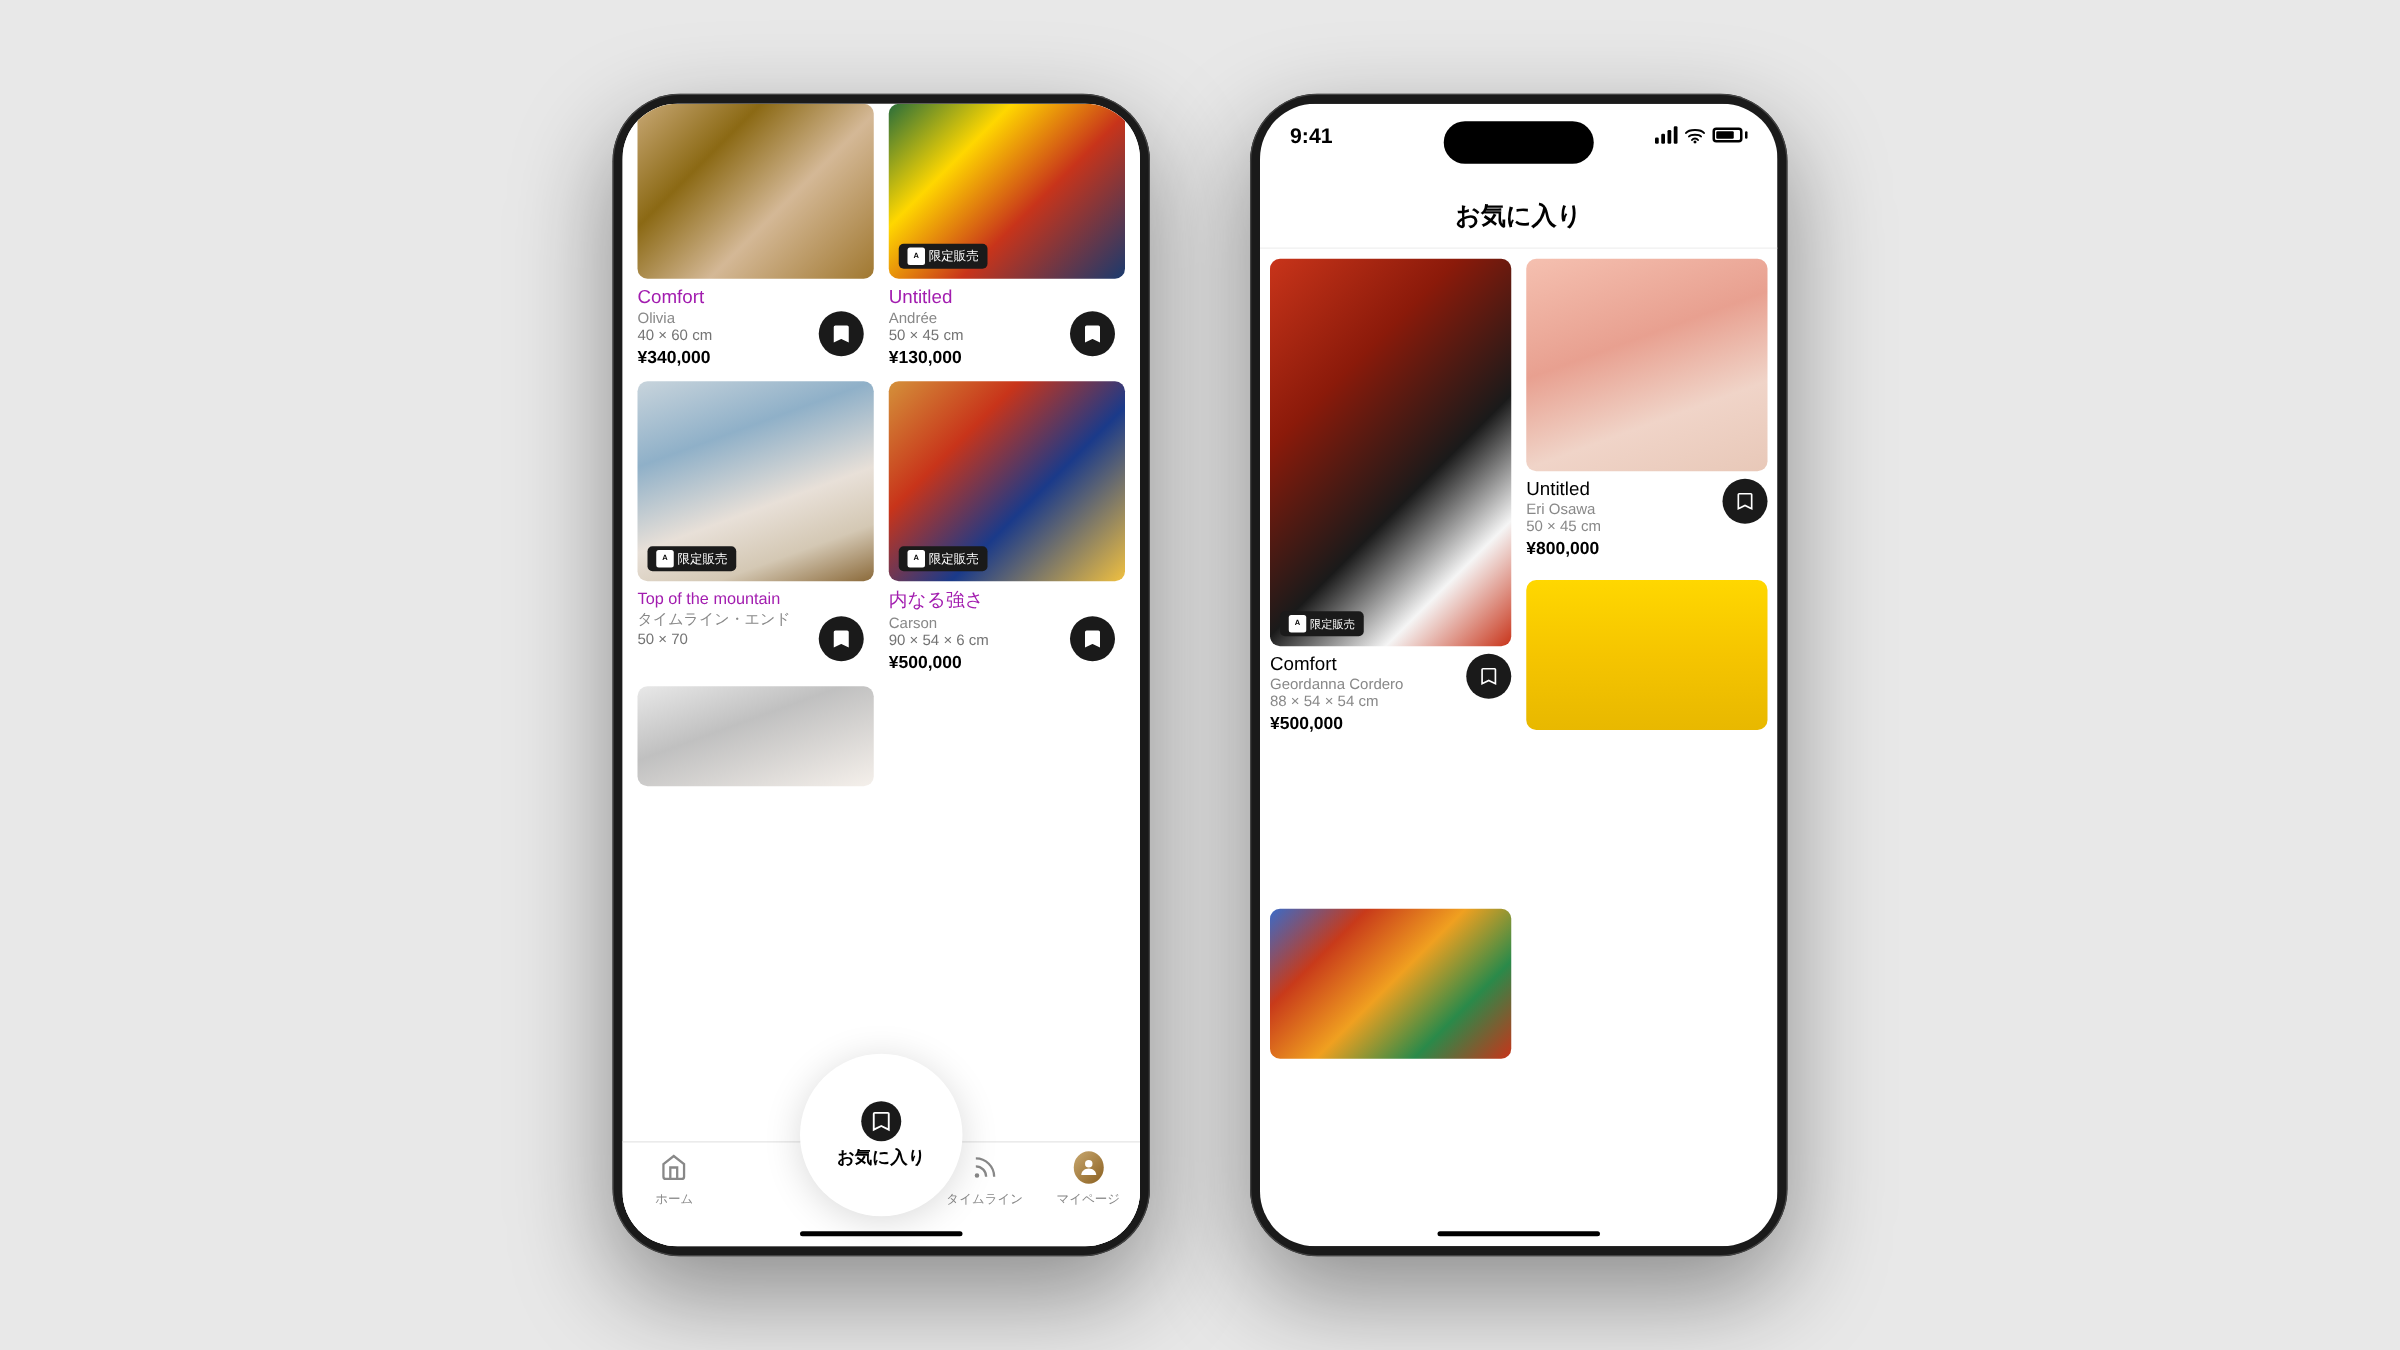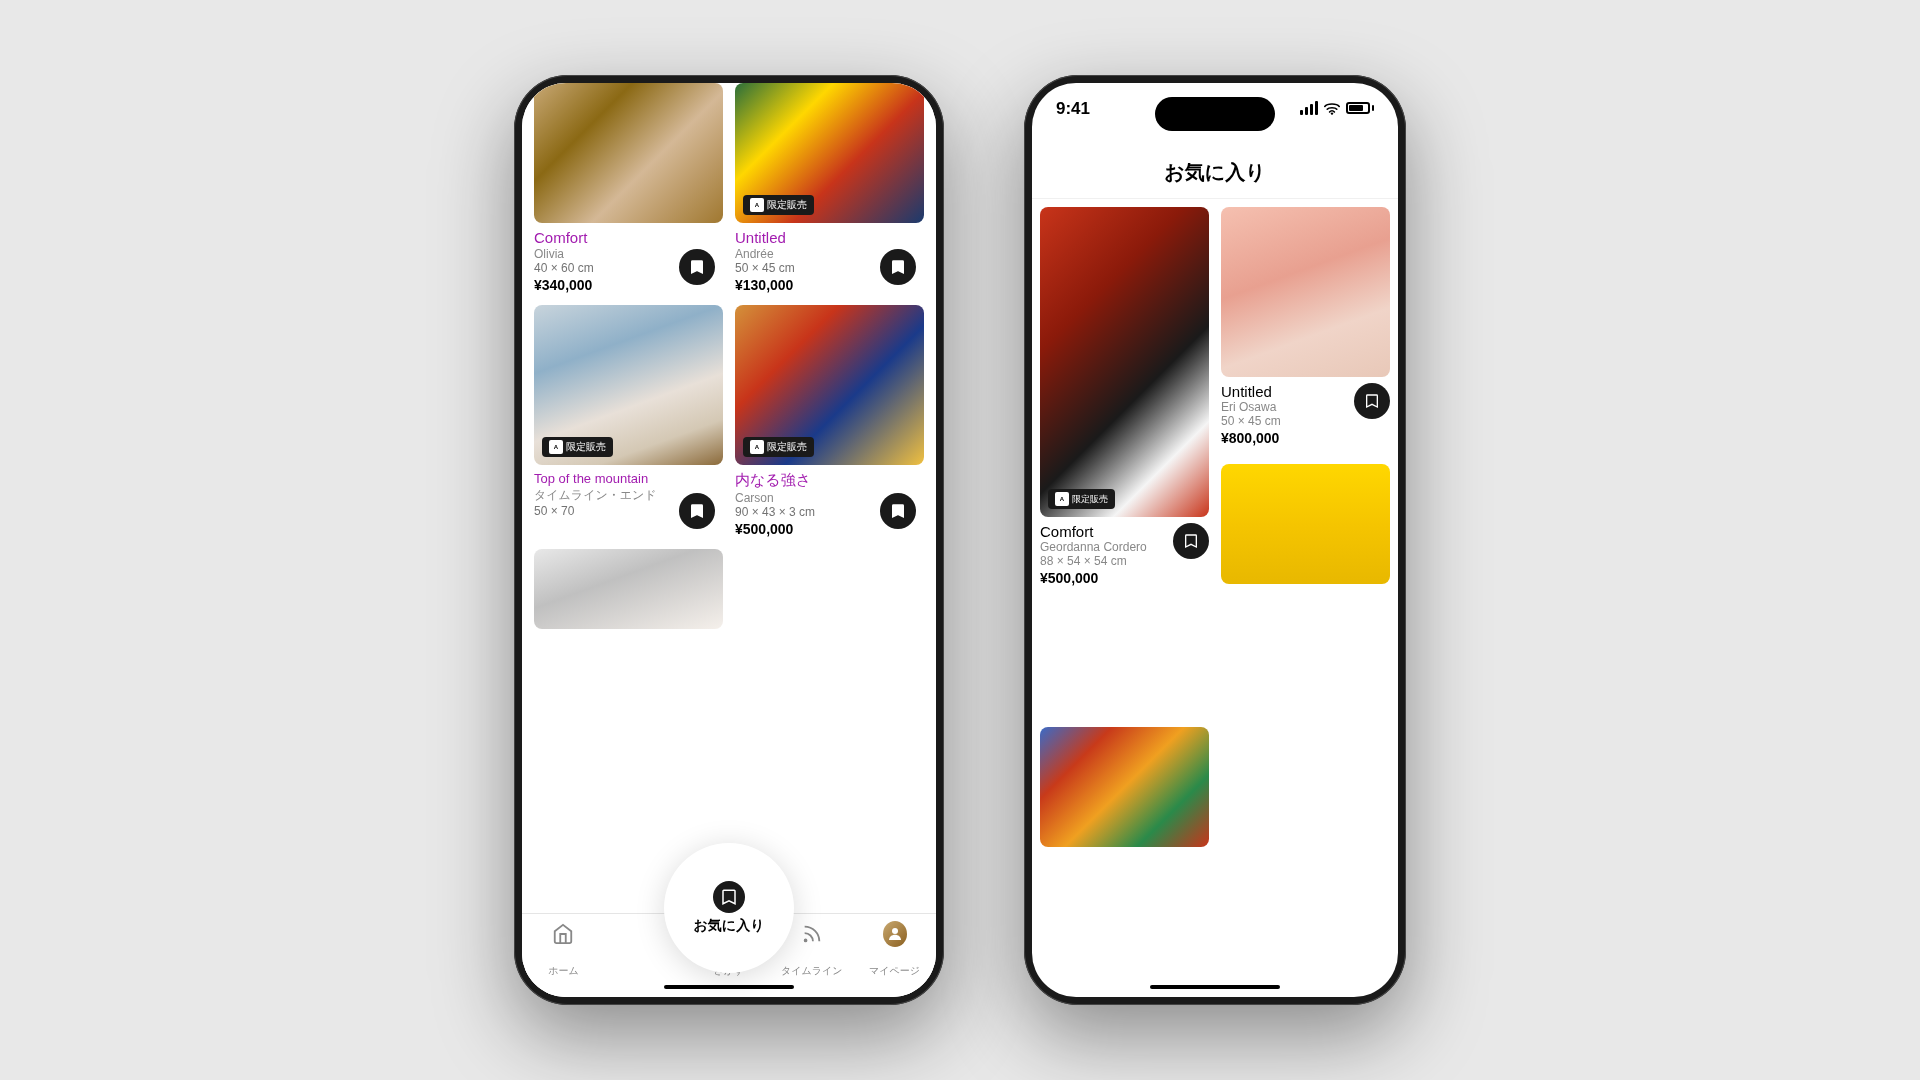--- a/index.html
+++ b/index.html
@@ -31,21 +31,21 @@
       position: relative;
       box-shadow: 0 30px 80px rgba(0,0,0,0.4), inset 0 0 0 1px #444;
     }
 
     .phone-left {
       width: 430px;
       height: 930px;
     }
 
     .phone-right {
-      width: 382px;
+      width: 430px;
       height: 930px;
     }
 
     .phone-screen {
       background: #fff;
       border-radius: 44px;
       overflow: hidden;
       position: absolute;
       top: 8px; left: 8px; right: 8px; bottom: 8px;
     }
@@ -181,21 +181,21 @@
       align-items: flex-start;
       padding-top: 8px;
       z-index: 20;
     }
 
     .nav-item {
       flex: 1;
       display: flex;
       flex-direction: column;
       align-items: center;
-      gap: 18px;
+      gap: 6px;
       cursor: pointer;
     }
 
     .nav-icon {
       width: 24px;
       height: 24px;
       display: flex;
       align-items: center;
       justify-content: center;
     }
@@ -508,21 +508,21 @@
           <div class="artwork-card">
             <div class="artwork-image img-inner-strength" style="height:160px;">
               <div class="limited-badge">
                 <div class="badge-logo">A</div>
                 <span>限定販売</span>
               </div>
             </div>
             <div class="artwork-info">
               <div class="artwork-title">内なる強さ</div>
               <div class="artwork-artist">Carson</div>
-              <div class="artwork-size">90 × 43 × 3 cm</div>
+              <div class="artwork-size">90 × 54 × 6 cm</div>
               <div class="artwork-price">¥500,000</div>
             </div>
             <div class="bookmark-btn">
               <svg viewBox="0 0 24 24" class="bookmark-svg">
                   <path d="M5 3h14a1 1 0 0 1 1 1v17l-8-4-8 4V4a1 1 0 0 1 1-1z"></path>
                 </svg>
             </div>
           </div>
 
           <div class="artwork-card">

